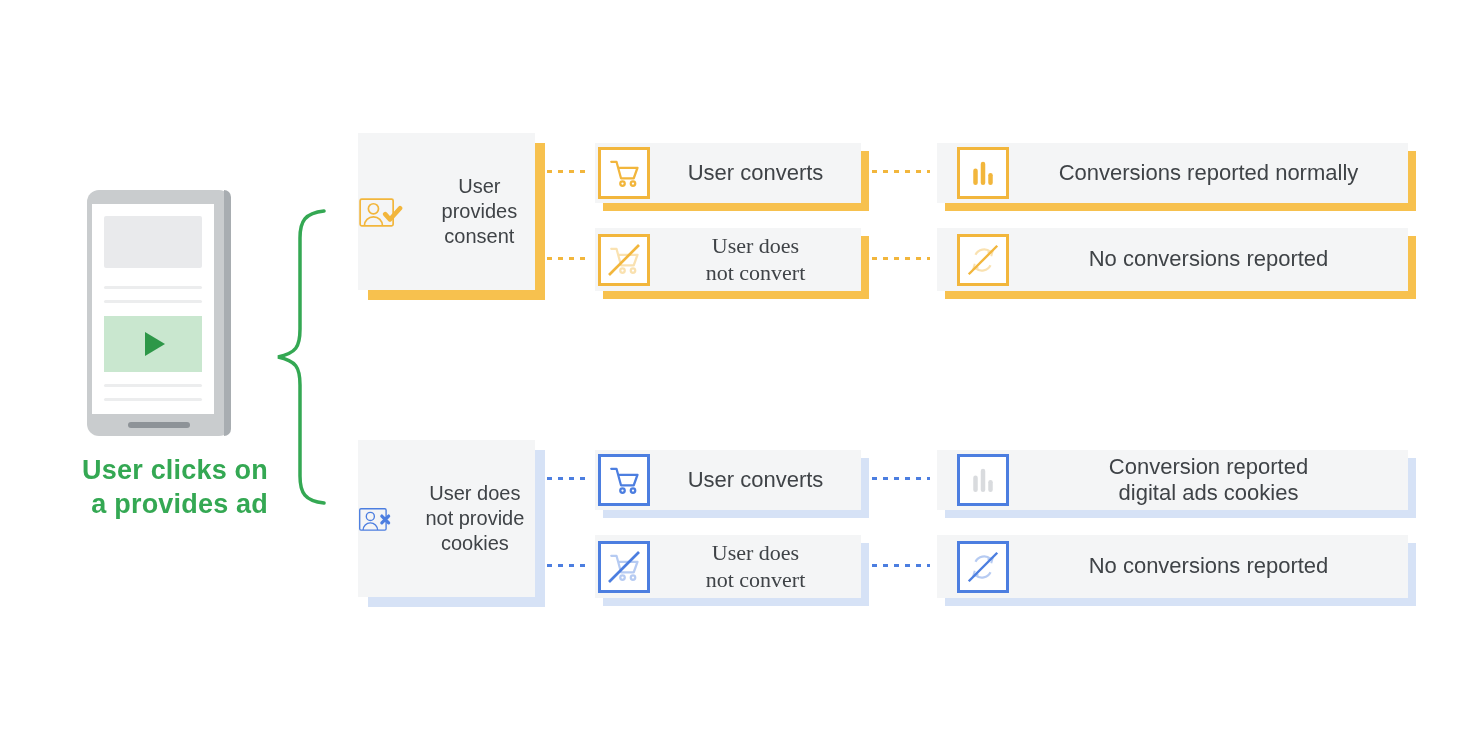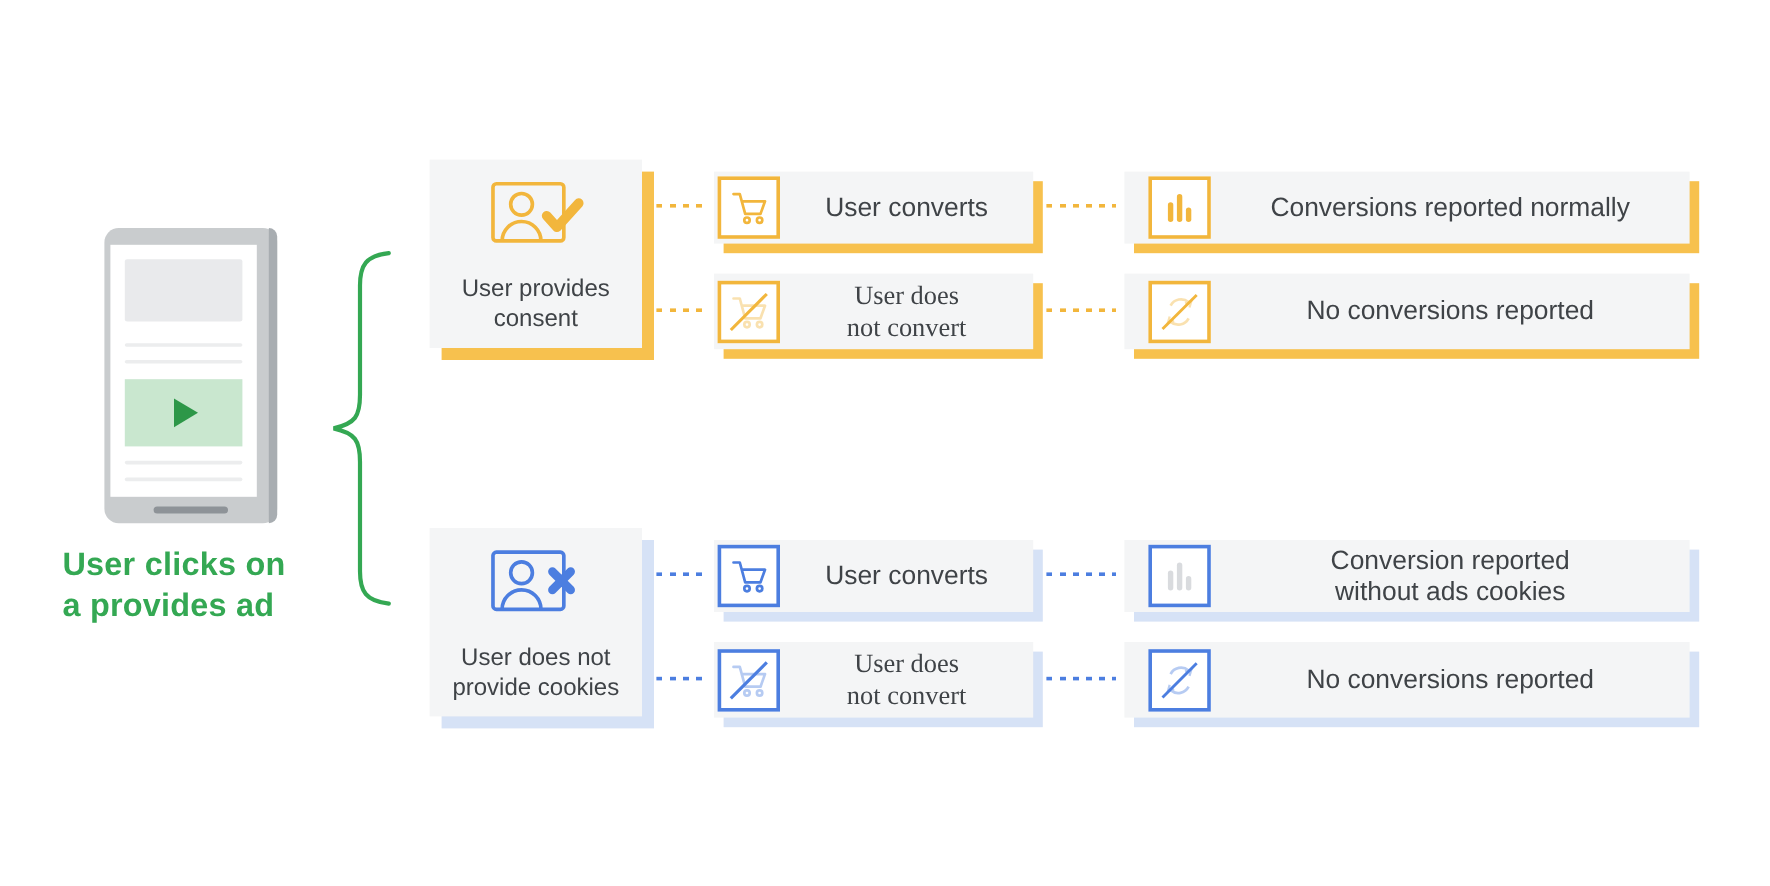--- a/index.html
+++ b/index.html
@@ -15,30 +15,30 @@
   .phone-screen{position:absolute;left:5px;top:14px;width:122px;height:210px;background:#fff;}
   .ad-image{position:absolute;left:12px;top:12px;width:98px;height:52px;
     background:var(--placeholder-gray,#E9EAEC);border-radius:2px;}
   .tline{position:absolute;left:12px;width:98px;height:3px;background:#ECEDEE;border-radius:2px;}
   .video-ad{position:absolute;left:12px;top:112px;width:98px;height:56px;
     background:var(--video-green,#C9E7CF);display:flex;align-items:center;justify-content:center;}
   .play-tri{width:0;height:0;border-left:20px solid var(--play-green,#2D9748);
     border-top:12px solid transparent;border-bottom:12px solid transparent;margin-left:4px;}
   .home-bar{position:absolute;left:50%;bottom:8px;transform:translateX(-50%);
     width:62px;height:6px;border-radius:3px;background:#8E9398;}
-  .caption{position:absolute;left:52px;top:454px;width:216px;text-align:left;
+  .caption{position:absolute;left:52px;top:454px;width:216px;text-align:right;
     color:var(--green,#34A853);font-size:27px;font-weight:700;line-height:1.25;letter-spacing:.2px;}
   .brace{position:absolute;left:268px;top:207px;}
   
   .branch{position:absolute;left:0;top:0;width:1475px;height:0;overflow:visible;}
   .branch.b-yellow{--stroke:var(--yellow,#F2B63C);--shadow:var(--yellow-shadow,#F7C14E);}
   .branch.b-blue{--stroke:var(--blue,#4C7EE0);--shadow:var(--blue-shadow,#D6E2F6);top:307px;}
   .root-box{position:absolute;left:358px;top:133px;width:177px;height:157px;
     background:var(--box-bg,#F4F5F6);box-shadow:10px 10px 0 var(--shadow);
-    display:flex;flex-direction:column;align-items:center;justify-content:center;gap:21px;
+    display:flex;flex-direction:row;align-items:center;justify-content:center;gap:21px;
     color:var(--stroke);}
   .root-label{max-width:166px;text-align:center;font-size:20px;line-height:1.25;
     color:var(--text,#3F4347);}
   .row-box{position:absolute;background:var(--box-bg,#F4F5F6);
     box-shadow:8px 8px 0 var(--shadow);display:flex;align-items:center;}
   .row-box.mid{left:595px;width:266px;padding-left:3px;box-sizing:border-box;}
   .row-box.right{left:937px;width:471px;padding-left:20px;box-sizing:border-box;}
   .row-a{top:143px;height:60px;}
   .row-b{top:228px;height:63px;}
   .icon-tile{width:52px;height:52px;background:#fff;border:3px solid var(--stroke);
@@ -193,21 +193,21 @@
 
     <div class="row-box right row-a">
       <span class="icon-tile">
         <svg width="36" height="36" viewBox="0 0 48 48">
           <line x1="14" y1="21" x2="14" y2="37" stroke="#D9DBDE" stroke-width="6" stroke-linecap="round"></line>
           <line x1="24" y1="12" x2="24" y2="37" stroke="#D9DBDE" stroke-width="6" stroke-linecap="round"></line>
           <line x1="34" y1="27" x2="34" y2="37" stroke="#D9DBDE" stroke-width="6" stroke-linecap="round"></line>
         </svg>
       </span>
       <span class="label-area">
-          <span class="row-label wrap240">Conversion reported without ads cookies</span>
+          <span class="row-label wrap240">Conversion reported digital ads cookies</span>
         </span>
     </div>
 
     <div class="row-box mid row-b">
       <span class="icon-tile">
         <svg width="36" height="36" viewBox="0 0 48 48">
           <g opacity="0.4">
             <path d="M7 9 h7 l6 22 h17 l5 -14 H17" fill="none" stroke="currentColor" stroke-width="3" stroke-linecap="round" stroke-linejoin="round"></path>
             <circle cx="22" cy="38" r="3" fill="none" stroke="currentColor" stroke-width="3"></circle>
             <circle cx="36" cy="38" r="3" fill="none" stroke="currentColor" stroke-width="3"></circle>

